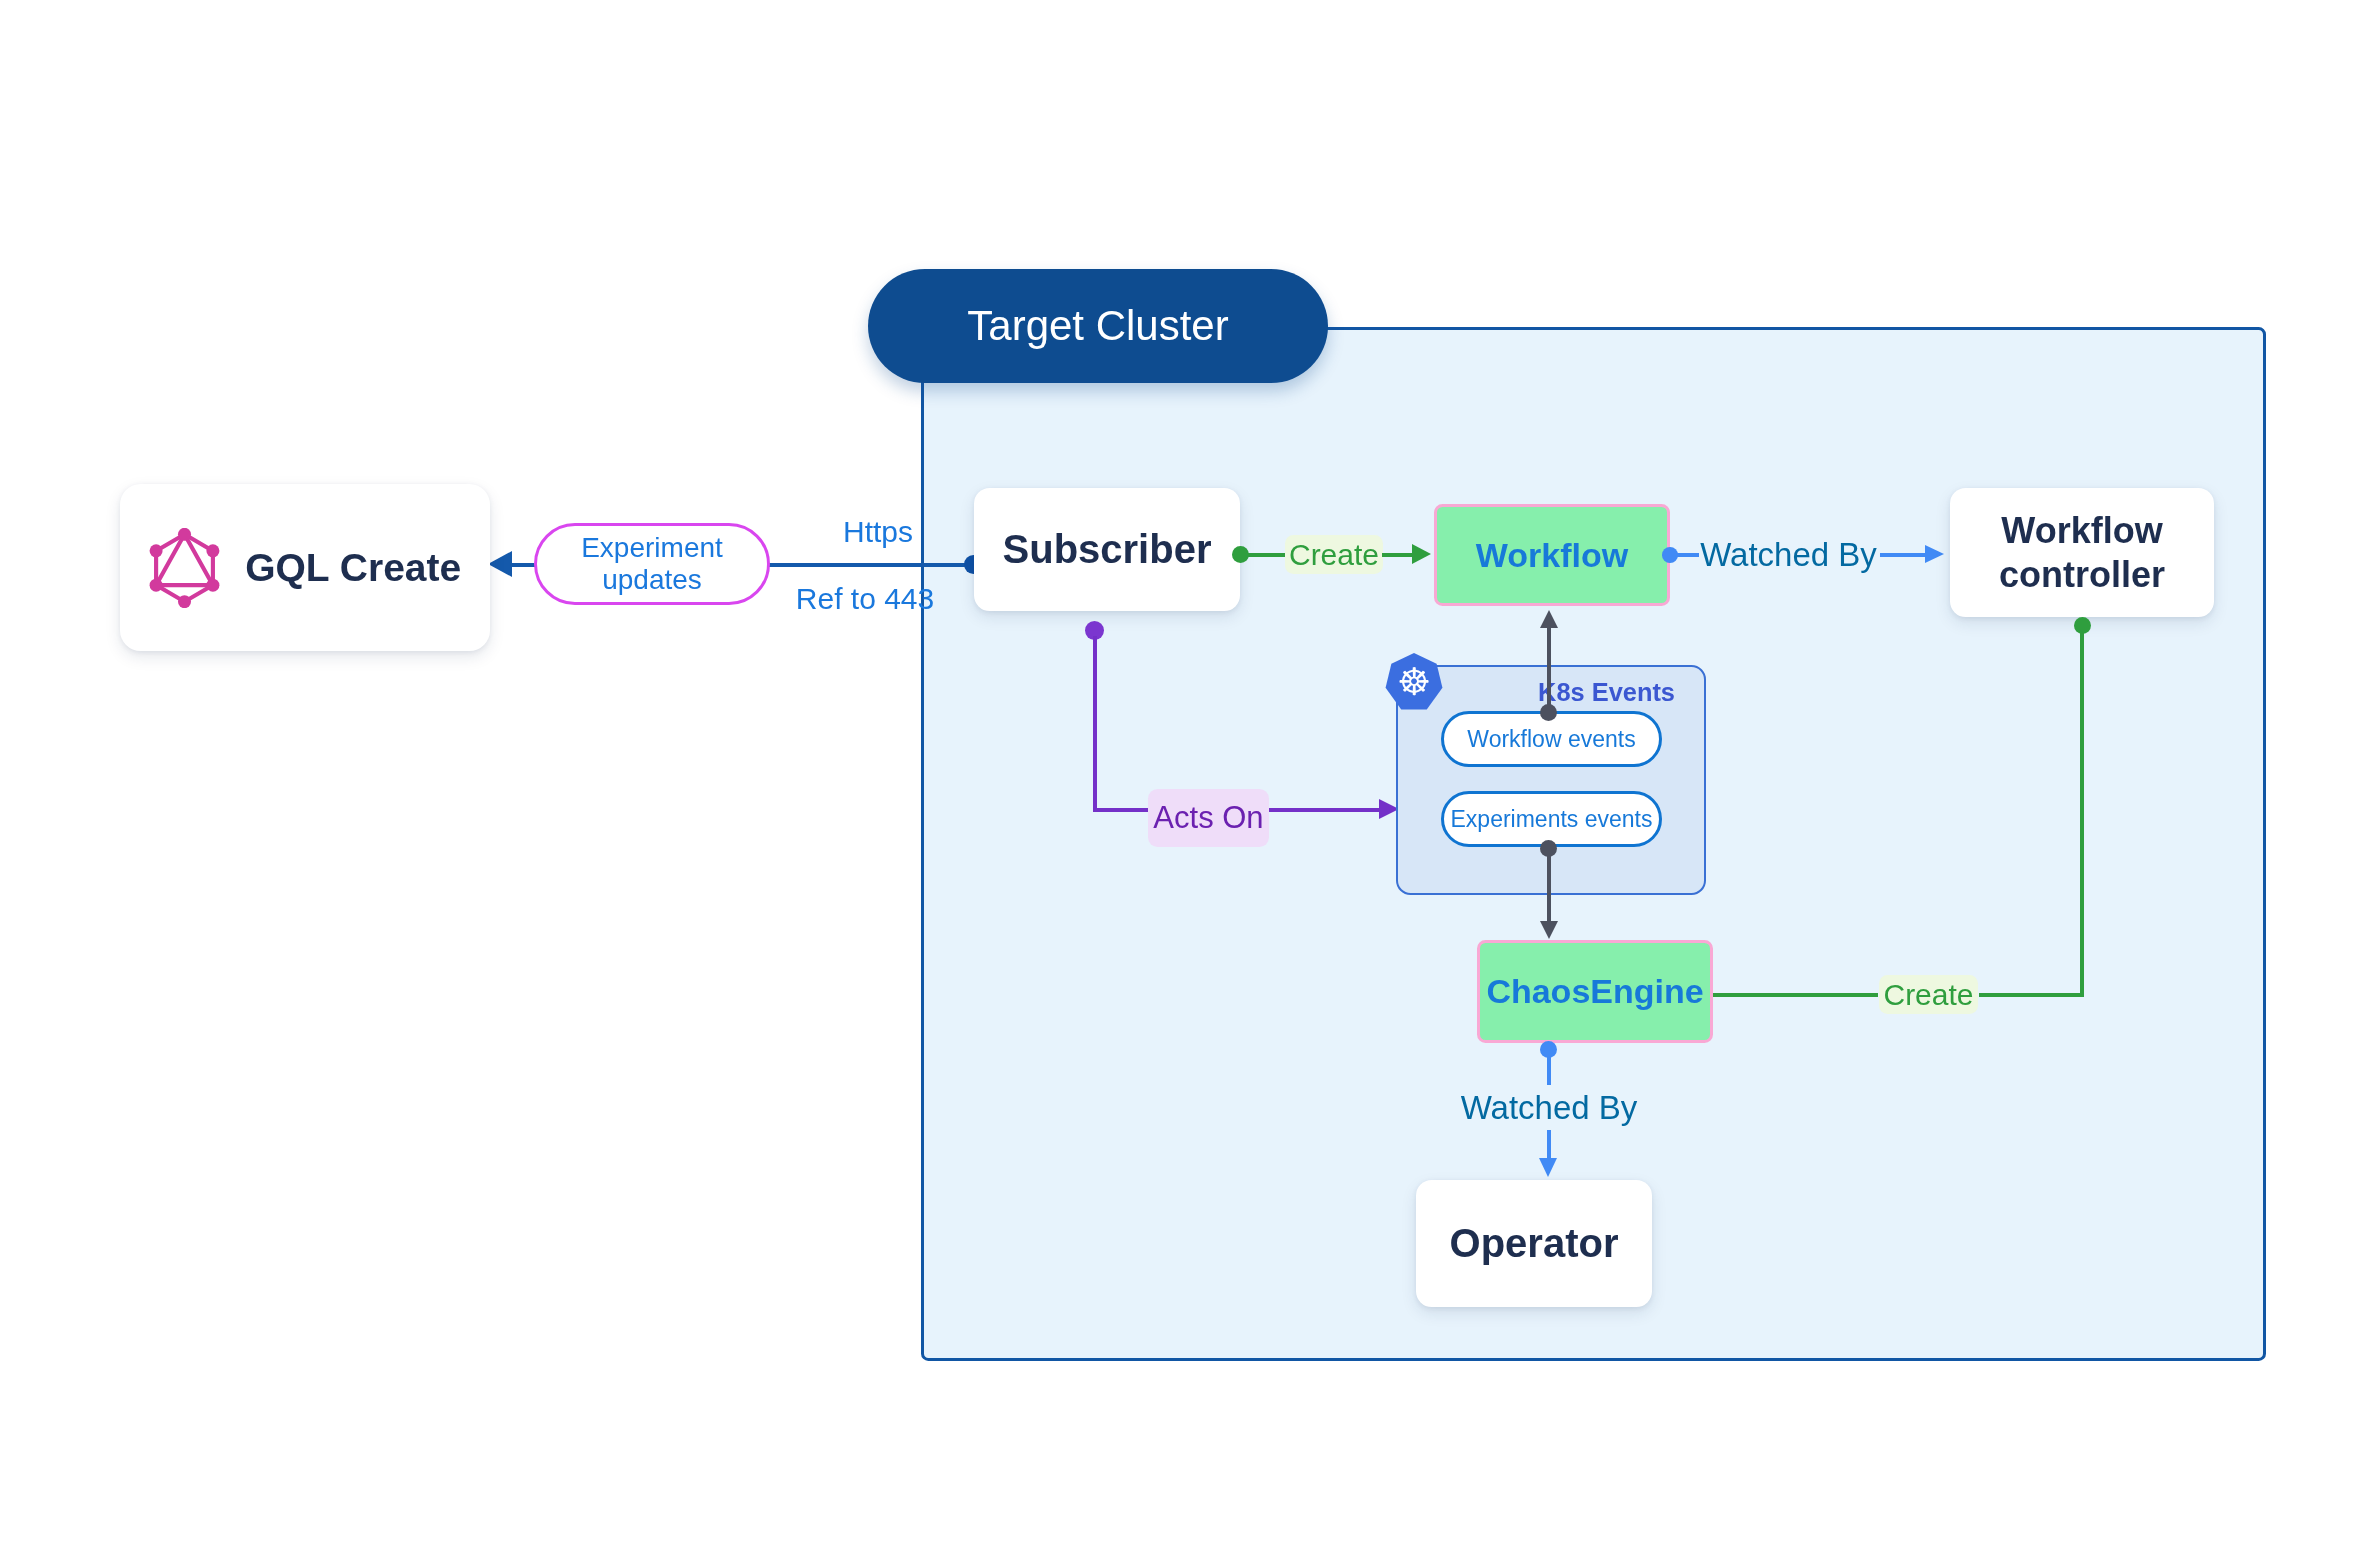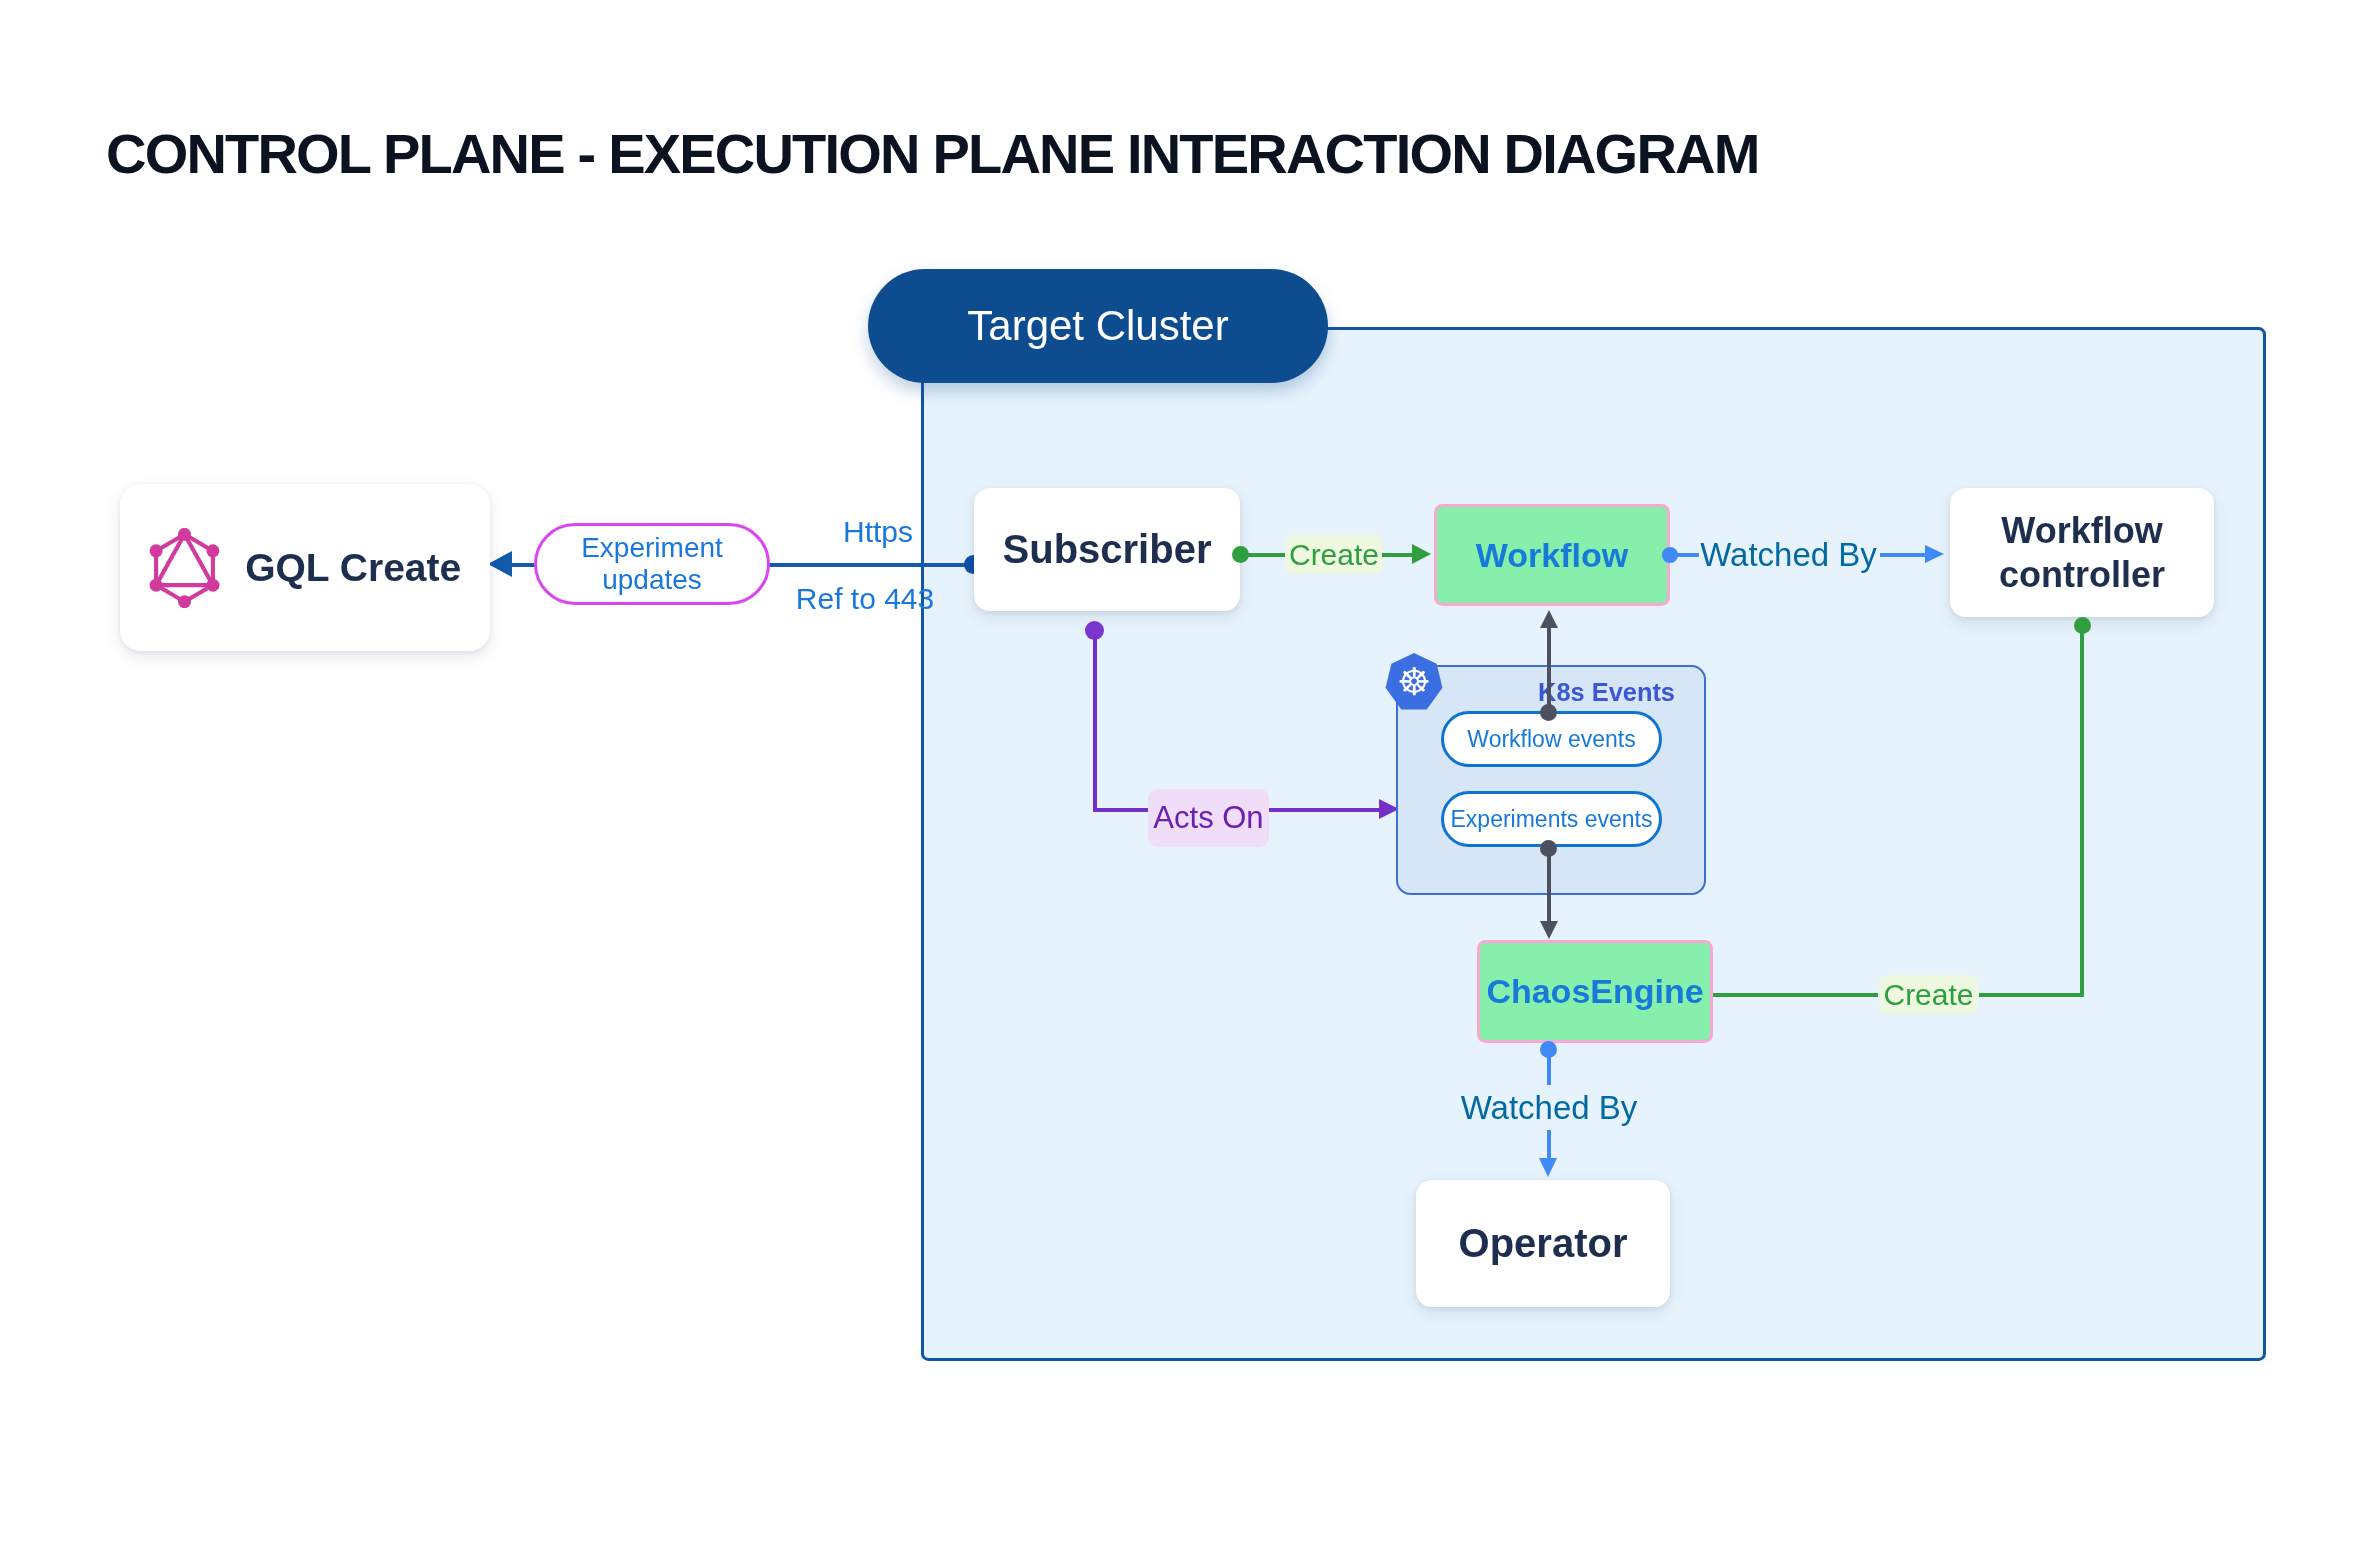--- a/index.html
+++ b/index.html
@@ -78,28 +78,27 @@
               display:flex; align-items:center; justify-content:center;
               color:#1779d9; font-size:23px; font-weight:500; }
   #k8s-pill-1 { top:711px; }
   #k8s-pill-2 { top:791px; }
 
   #k8s-logo { left:1385px; top:653px; width:58px; height:57px; background:#3b6ee0;
               clip-path:polygon(50% 0%, 89% 19%, 99% 61%, 72% 99%, 28% 99%, 1% 61%, 11% 19%);
               display:flex; align-items:center; justify-content:center; }
   #k8s-logo .wheel { font-family:"DejaVu Sans", sans-serif; color:#ffffff; font-size:38px; line-height:1; }
 
-  #operator-card { left:1416px; top:1180px; width:254px; height:127px; }
+  #operator-card { left:1416px; top:1180px; width:236px; height:127px; }
 </style>
 </head>
 <body>
 
 <div id="canvas">
 
-  <div class="abs" id="title">CONTROL PLANE - EXECUTION PLANE INTERACTION DIAGRAM</div>
 
   <div class="abs" id="cluster-box"></div>
   <div class="abs" id="target-pill">
     <span>Target Cluster</span>
   </div>
 
   <div class="arr arr-left-blue" style="left:488px; top:551px;"></div>
   <div class="hline" style="left:508px; top:563px; width:467px; background:#1459ab;"></div>
   <div class="dot" style="left:964px; top:555px; width:19.4px; height:19.4px; background:#0f51a5;"></div>
   <div class="edge-blue-text" style="left:750px; top:515px; width:163px; text-align:right;">Https</div>

